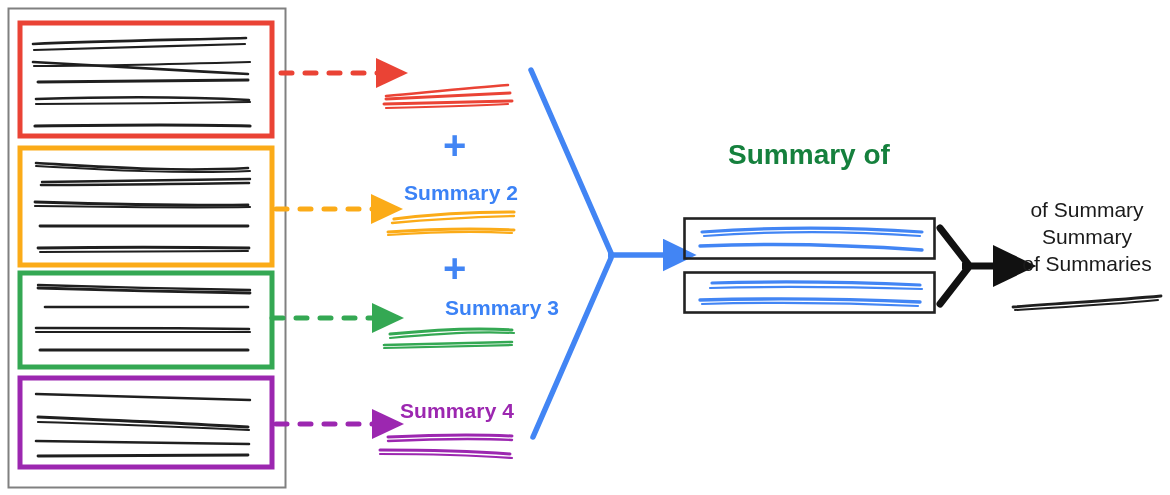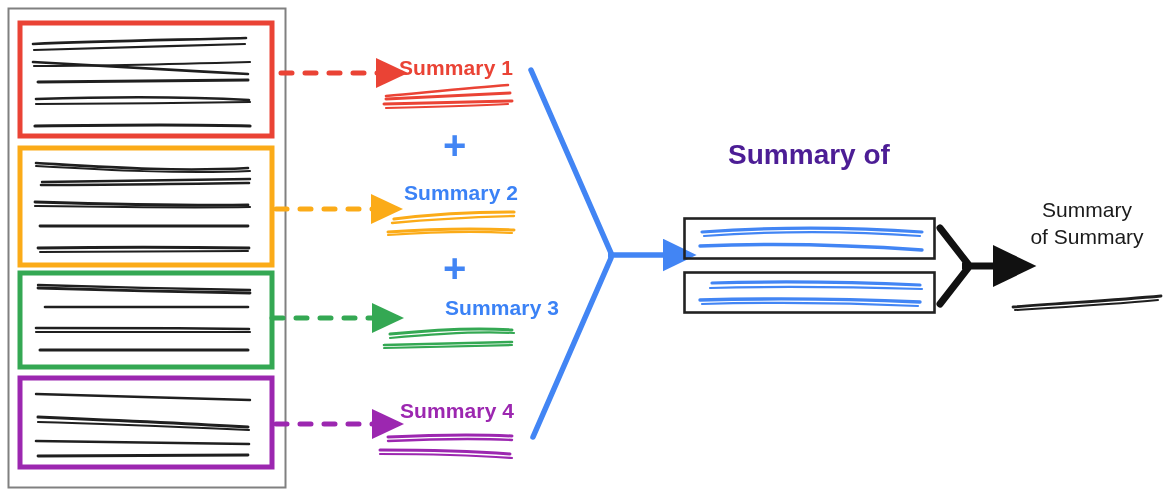--- a/index.html
+++ b/index.html
@@ -198,34 +198,34 @@
       <path d="M940,304 L968,268" fill="none" stroke="#111111" stroke-width="7" stroke-linecap="round"></path>
       <line x1="962" y1="266" x2="1000" y2="266" stroke="#111111" stroke-width="7" stroke-linecap="butt" marker-end="url(#ah-black)"></line>
     </g>
 
     <g stroke="#1f1f1f" fill="none" stroke-linecap="round">
       <path d="M1013,307 C1065,303 1118,300 1161,296" stroke-width="2.8"></path>
       <path d="M1015,310 C1066,307 1118,304 1158,300" stroke-width="2.0"></path>
     </g>
   </svg>
 
-  <div class="lbl summary-label" style="left:399px; top:56px; color:#EA4335;">Summary 1</div>
 
   <div class="lbl plus-sign" style="left:443px; top:125px; color:#4285F4;">+</div>
 
   <div class="lbl summary-label" style="left:404px; top:181px; color:#3b82f6;">Summary 2</div>
 
   <div class="lbl plus-sign" style="left:443px; top:248px; color:#4285F4;">+</div>
 
   <div class="lbl summary-label" style="left:401px; top:296px; color:#3b82f6;margin-left:44px;">Summary 3</div>
 
   <div class="lbl summary-label" style="left:400px; top:399px; color:#9C27B0;">Summary 4</div>
 
-  <div class="lbl sos-title" style="left:684px; top:137px; width:250px; color:#4c1d95;">
+  <div class="lbl sos-title" style="left:684px; top:137px; width:250px; color:#15803d;">
     <div>Summary of</div>
   </div>
 
   <div class="lbl final-label" style="left:1006px; top:197px; width:162px;">
+    <div>of Summary</div>
     <div>Summary</div>
-    <div>of Summary</div>
+    <div>of Summaries</div>
   </div>
 
 </div>
 
 </body></html>

